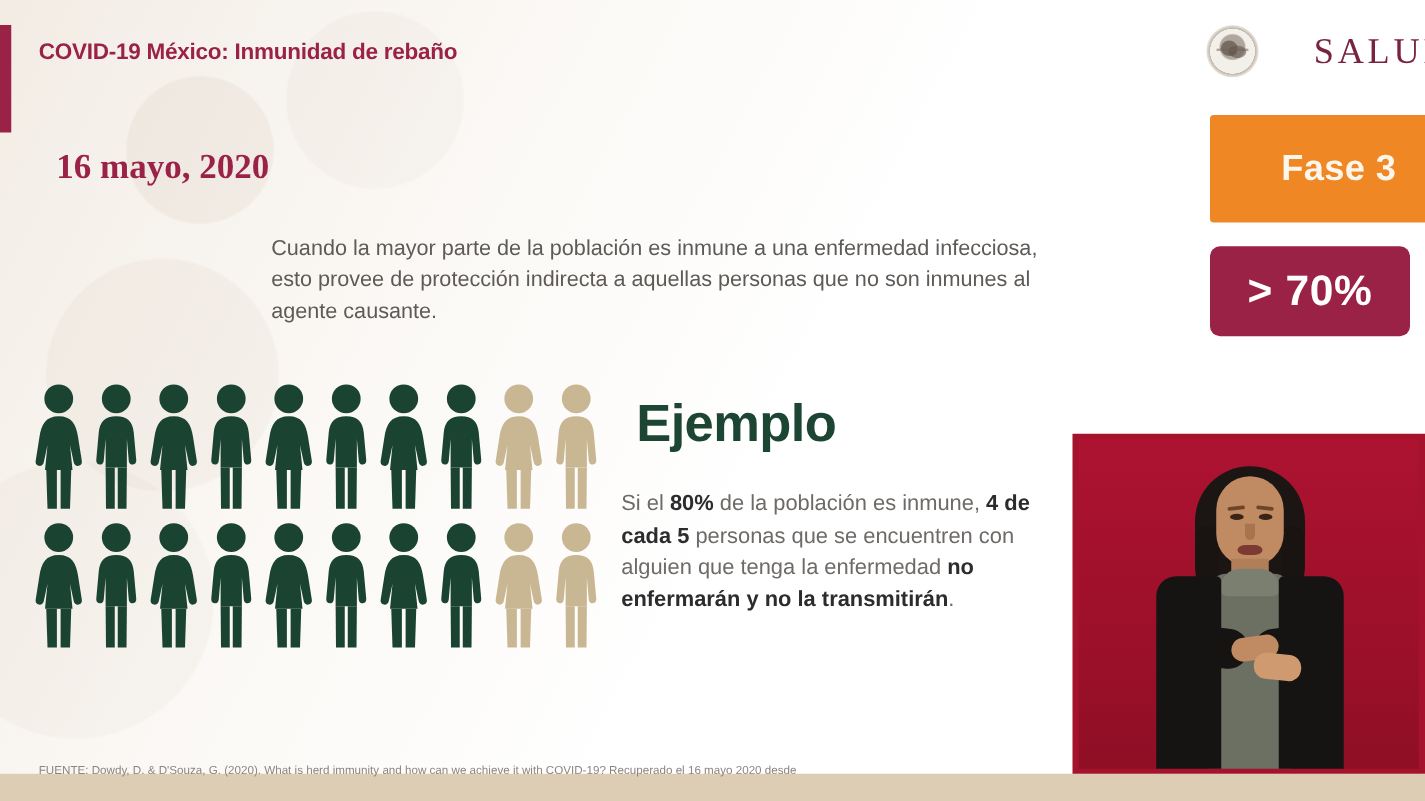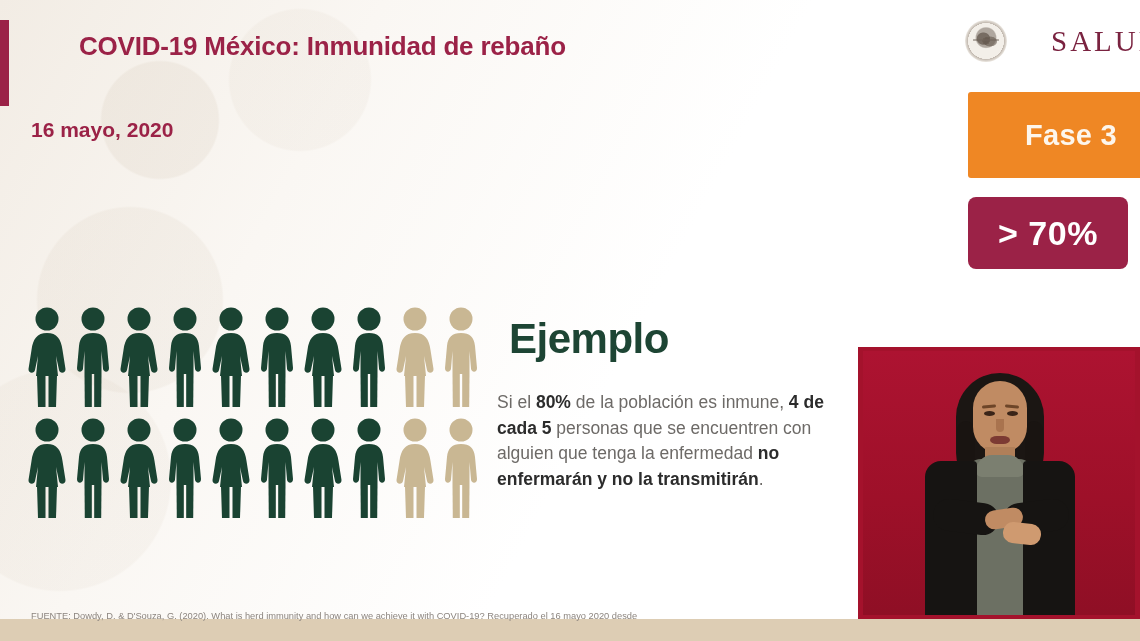--- a/index.html
+++ b/index.html
@@ -27,27 +27,26 @@
     background:#9b2247;
   }
   .bottom-bar{
     position:absolute;left:0;bottom:0;width:1140px;height:22px;
     background:#ddcdb4;
   }
 
   
   .title{
     position:absolute;left:31px;top:31px;
-    font-size:26px;font-weight:bold;color:#9b2247;
+    font-size:18px;font-weight:bold;color:#9b2247;
     letter-spacing:-0.2px;
-    margin-left:48px;
   }
   .date{
-    position:absolute;left:31px;top:118px;
-    font-size:21px;font-weight:bold;color:#9b2247;
+    position:absolute;left:45px;top:118px;
+    font-size:28px;font-weight:bold;color:#9b2247;font-family:Liberation Serif, serif;
   }
 
   
   .logo{
     position:absolute;left:965px;top:20px;
     display:flex;align-items:center;gap:9px;
   }
   .eagle{
     width:42px;height:42px;border-radius:50%;
     background:
@@ -219,20 +218,21 @@
     </div>
   </div>
 
   <div class="fase-box">
     <span>Fase 3</span>
   </div>
   <div class="pct-box">
     <span>&gt; 70%</span>
   </div>
 
+  <div class="def-text">Cuando la mayor parte de la población es inmune a una enfermedad infecciosa, esto provee de protección indirecta a aquellas personas que no son inmunes al agente causante.</div>
 
   <div class="people">
       <div class="prow">
         <div class="fig">
           <svg width="46" height="103" viewBox="0 0 46 103">
             <circle cx="23" cy="13" r="11.5" fill="#1a4332"></circle>
             <path d="M23 27 C13 27 9 33 7.5 44 L4.5 63 C4 67 10 68.5 11 64 L14 50 L12 70 L34 70 L32 50 L35 64 C36 68.5 42 67 41.5 63 L38.5 44 C37 33 33 27 23 27 Z" fill="#1a4332"></path>
             <path d="M13 70 L21.5 70 L21.5 101 L14 101 Z" fill="#1a4332"></path>
             <path d="M24.5 70 L33 70 L32 101 L24.5 101 Z" fill="#1a4332"></path>
           </svg>

